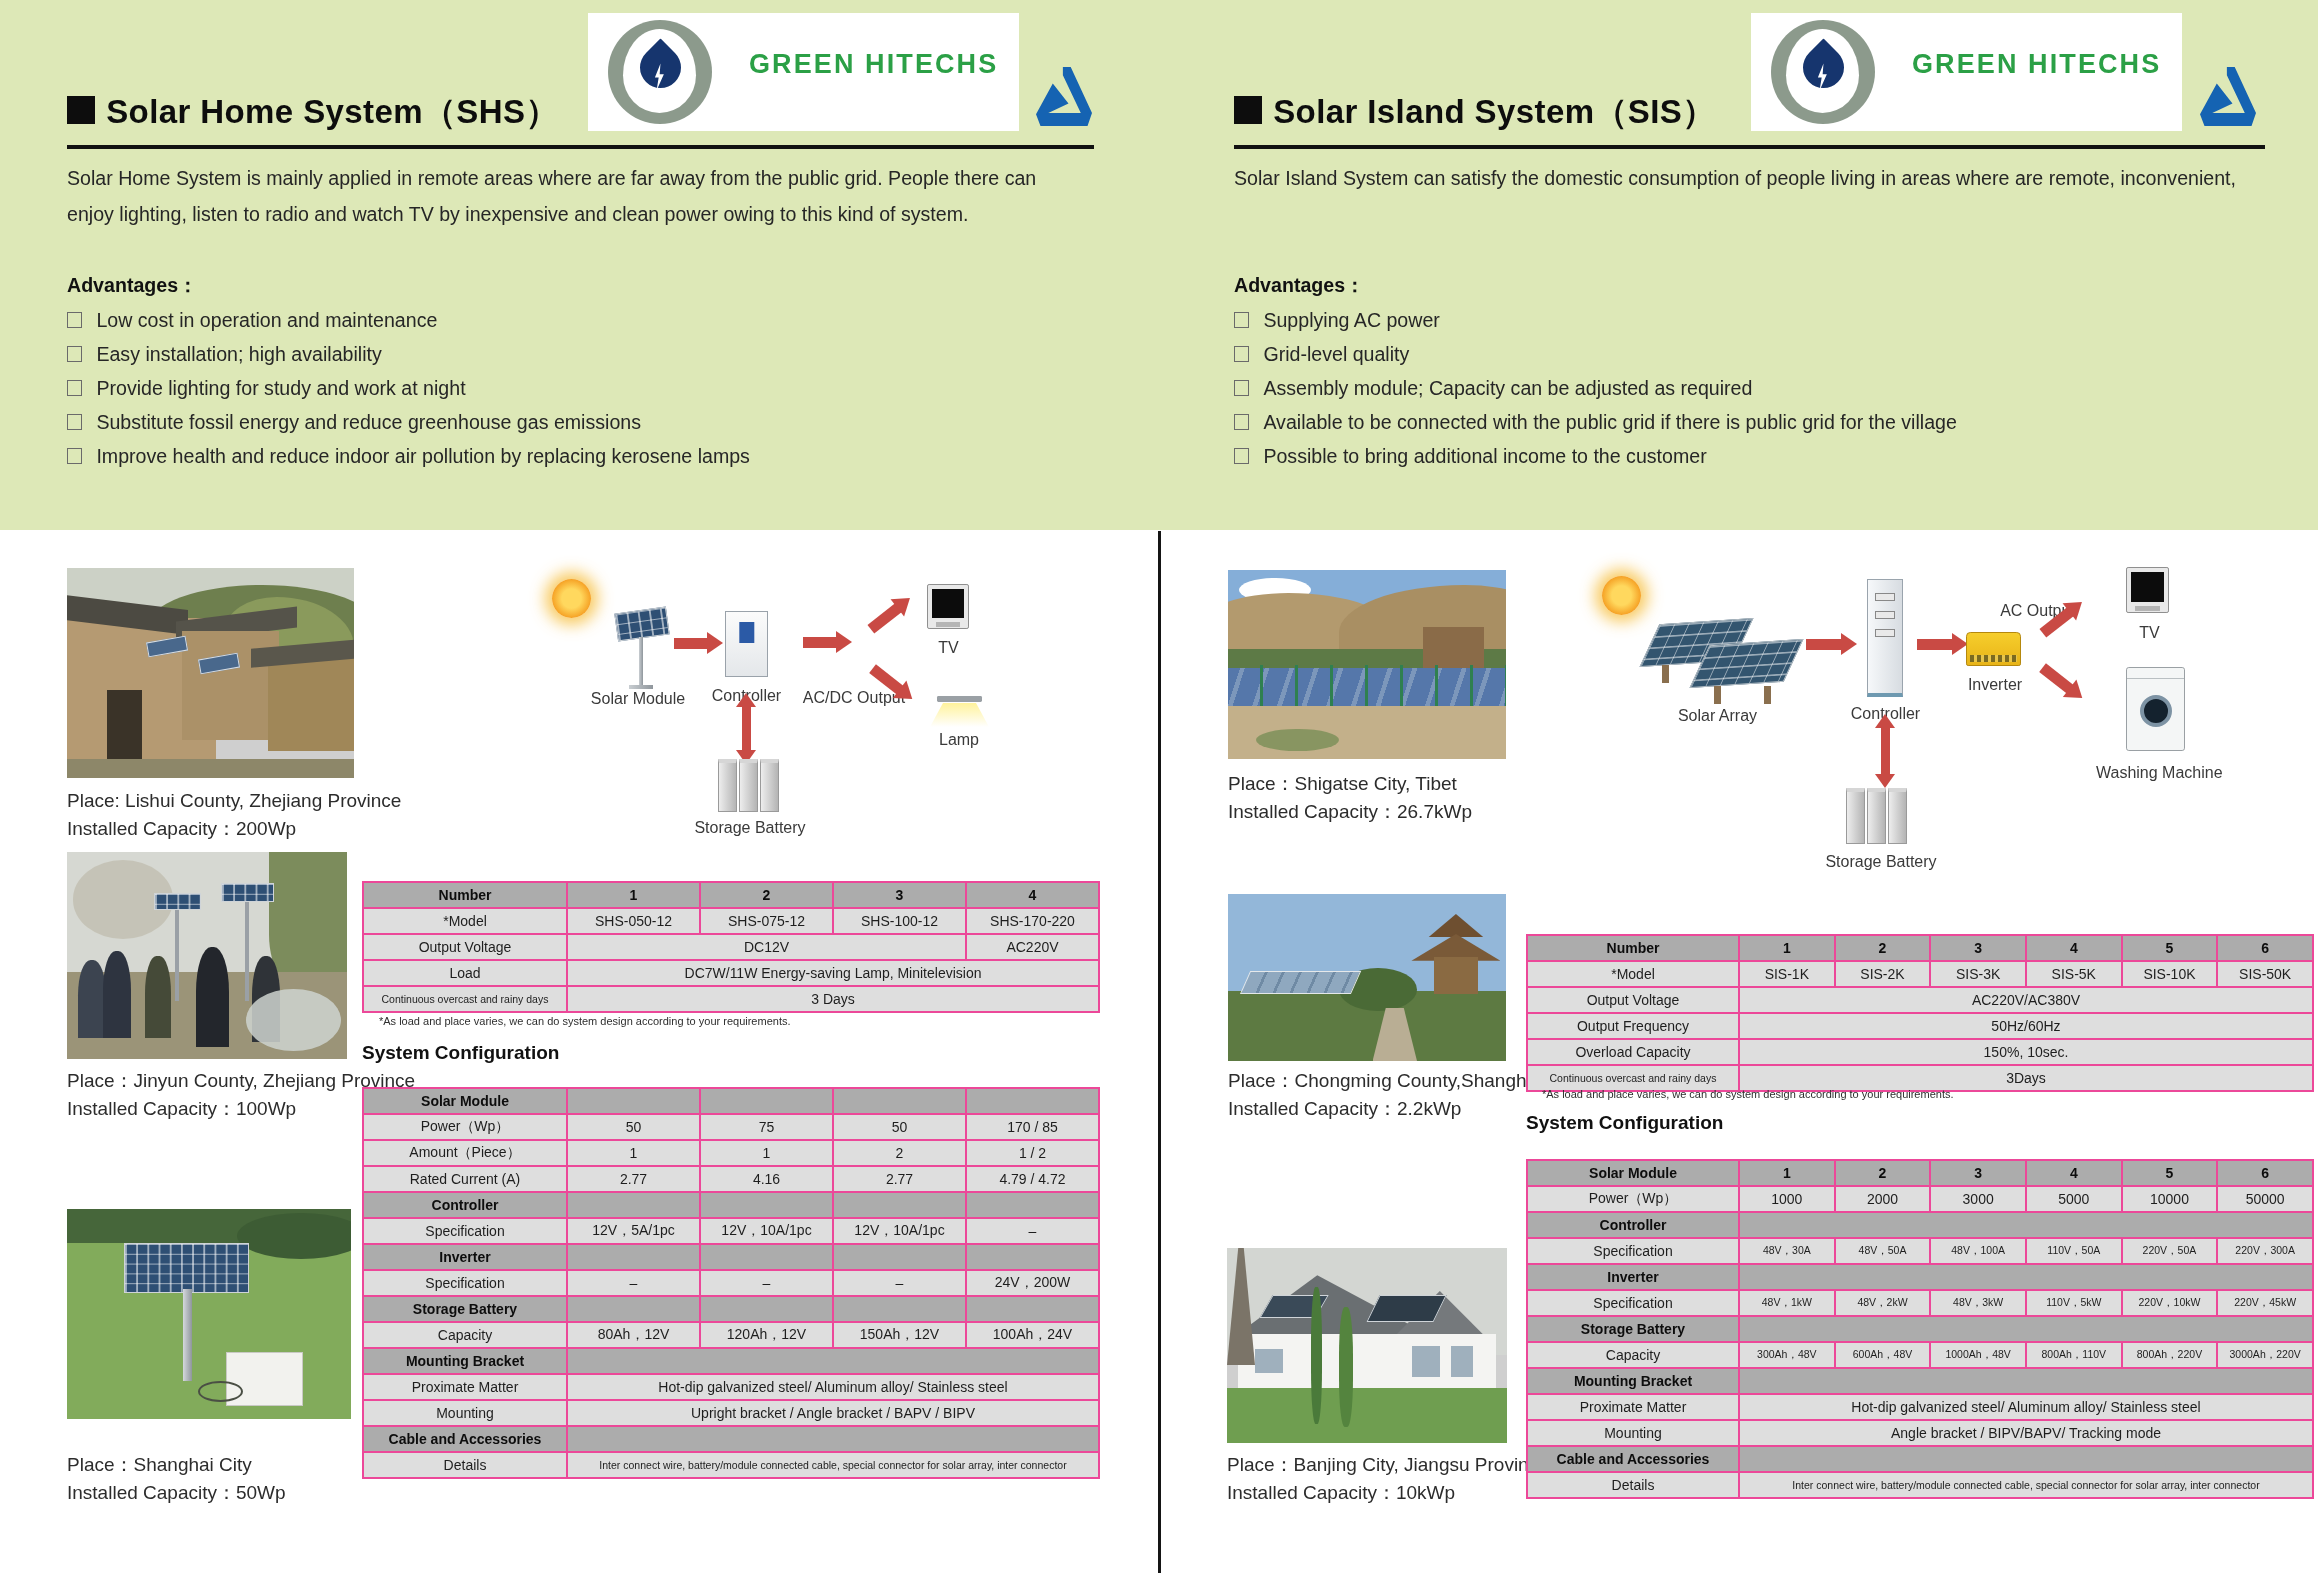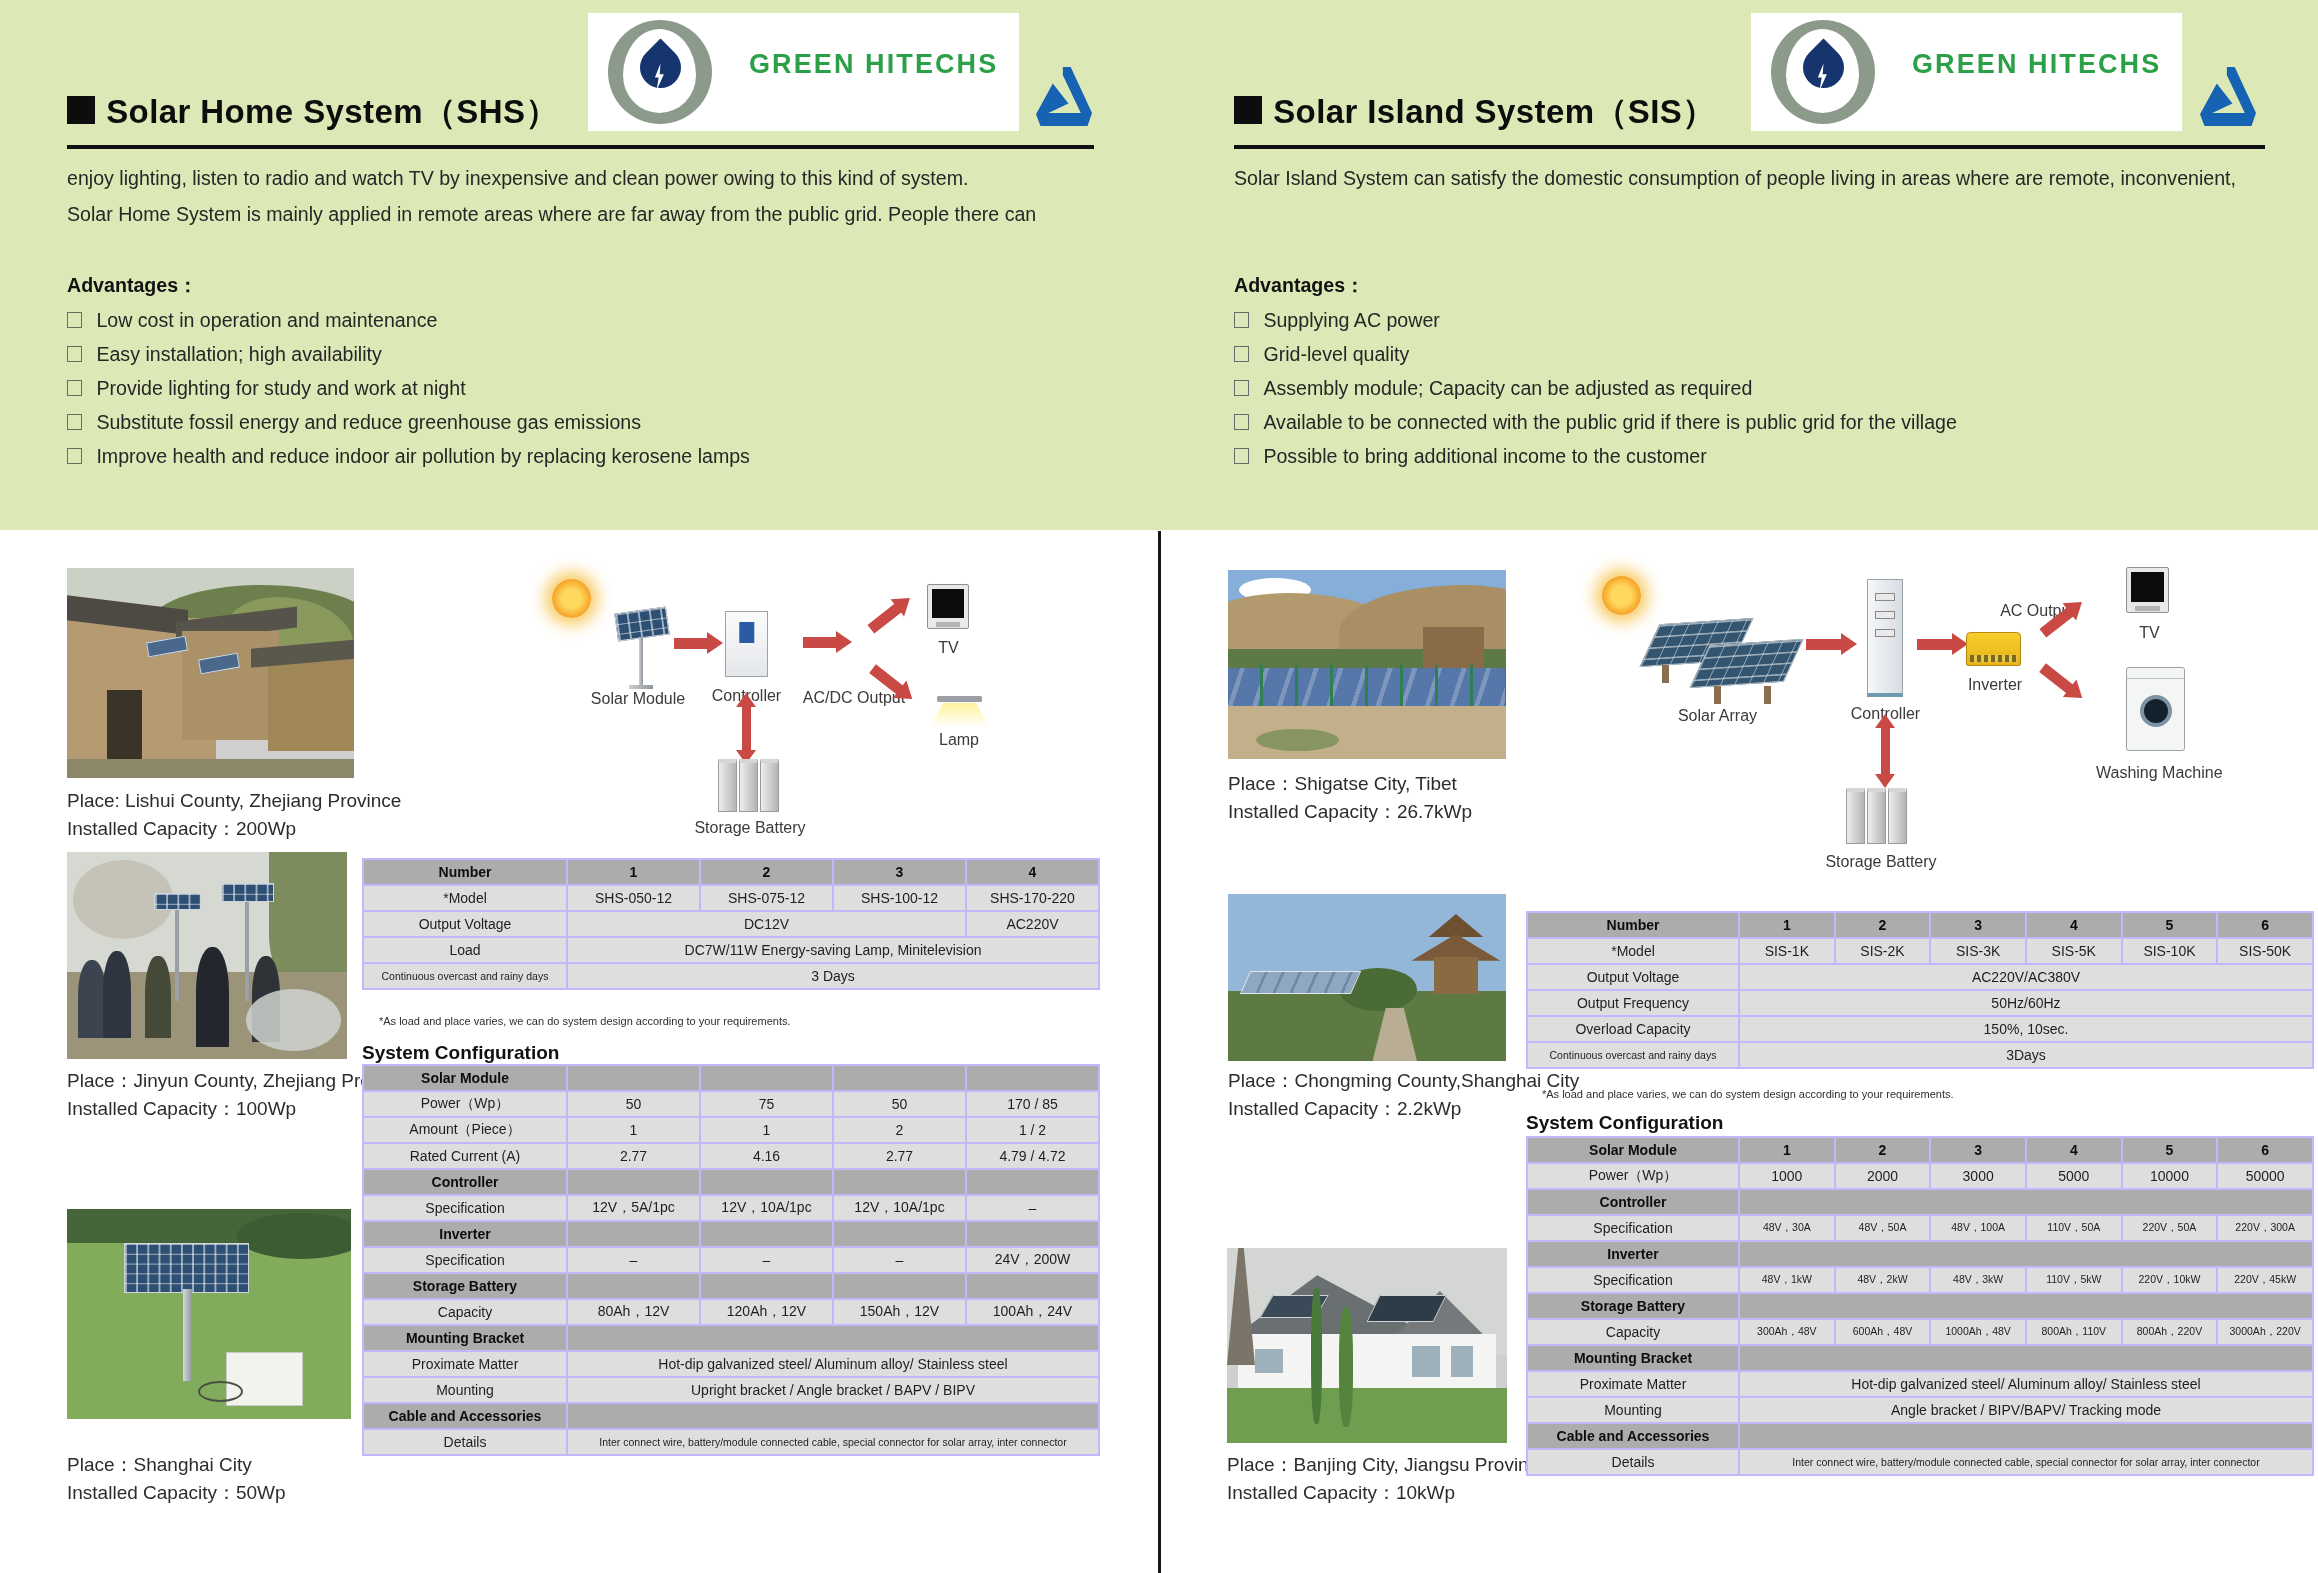--- a/index.html
+++ b/index.html
@@ -58,21 +58,21 @@
   .inverter-icon::after { content:""; position:absolute; left:6%; bottom:2.8px; width:88%; height:7px; background:repeating-linear-gradient(90deg,#7a6a20 0 3.5px,#e8c64a 3.5px 7px); }
   .washer { position:absolute; background:#f4f6f6; border:1.4px solid #9aa0a4; border-radius:2.8px; }
   .washer .panel { position:absolute; left:0; top:0; width:100%; height:11.2px; border-bottom:1.4px solid #b9bfc2; }
   .washer .door { position:absolute; left:50%; top:52%; transform:translate(-50%,-50%); width:32px; height:32px; border-radius:50%; background:#14222e; border:4.2px solid #7d93a4; }
   .apanel { position:absolute; background-color:#33556f; background-image:linear-gradient(90deg,rgba(255,255,255,.5) 1.4px,transparent 1.4px),linear-gradient(rgba(255,255,255,.5) 1.4px,transparent 1.4px); background-size:14px 11.2px; border:1.4px solid #b9c2c8; transform:skewX(-28deg) rotate(-4deg); }
   .aleg { position:absolute; width:7px; height:18px; background:#8a6f4e; }
 
   .spec-heading { position:absolute; font-size:19px; font-weight:bold; color:#111; }
   .footnote { position:absolute; font-size:11px; color:#2e2e2e; white-space:nowrap; }
 
-  table.spec { position:absolute; border-collapse:separate; border-spacing:2.8px; table-layout:fixed; background:#c4b5fd; }
+  table.spec { position:absolute; border-collapse:separate; border-spacing:2.8px; table-layout:fixed; background:#ec4899;margin-top:23px; }
   table.spec td { background:#dedede; text-align:center; vertical-align:middle; height:24px; font-size:14px; color:#1e1e1e; padding:0 2.1px; overflow:hidden; white-space:nowrap; }
   table.spec td.hdr { background:#acacac; font-weight:bold; color:#0d0d0d; }
   table.spec td.sec { background:#acacac; font-weight:bold; color:#0d0d0d; }
   table.spec td.fill { background:#acacac; }
   table.spec td.sm { font-size:10.5px; }
   table.spec td.xs { font-size:10.5px; }
 </style>
 </head>
 <body>
 
@@ -91,22 +91,22 @@
       <div class="logo-oval-inner">
         <div class="logo-drop"></div>
         <div class="logo-bolt"></div>
       </div>
     </div>
     <div class="logo-text">GREEN HITECHS</div>
   </div>
   <div class="tri-logo2" style="left:1036px; top:67px;"></div>
 
   <div class="desc" style="left:67px; top:160px;">
+    <div>Solar Home System is mainly applied in remote areas where are far away from the public grid. People there can</div>
     <div>enjoy lighting, listen to radio and watch TV by inexpensive and clean power owing to this kind of system.</div>
-    <div>Solar Home System is mainly applied in remote areas where are far away from the public grid. People there can</div>
   </div>
 
   <div class="adv-label" style="left:67px; top:272px;">Advantages：</div>
   <div class="adv-list" style="left:67px; top:303px;">
     <div class="adv-item">
         <span class="cb"></span>
         <span>Low cost in operation and maintenance</span>
       </div>
     <div class="adv-item">
         <span class="cb"></span>

